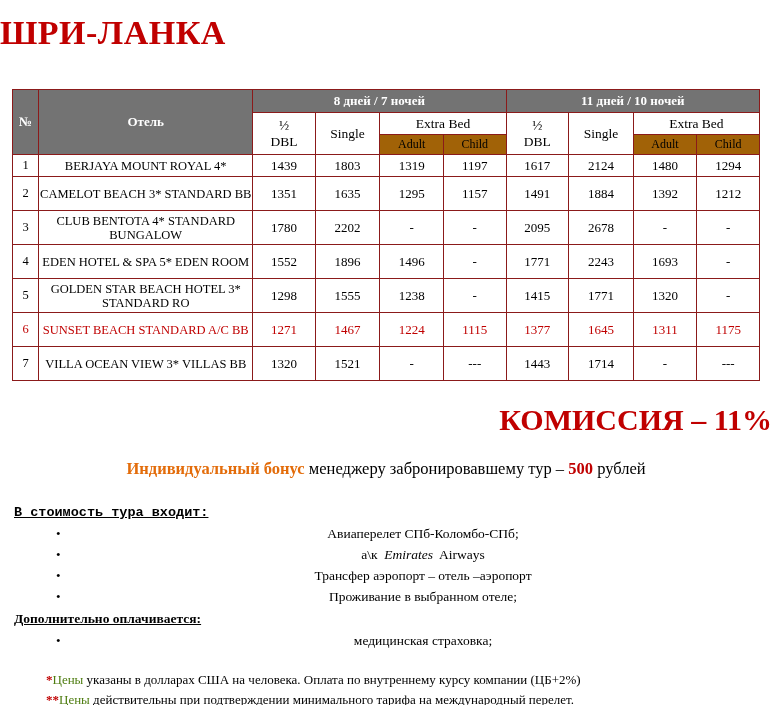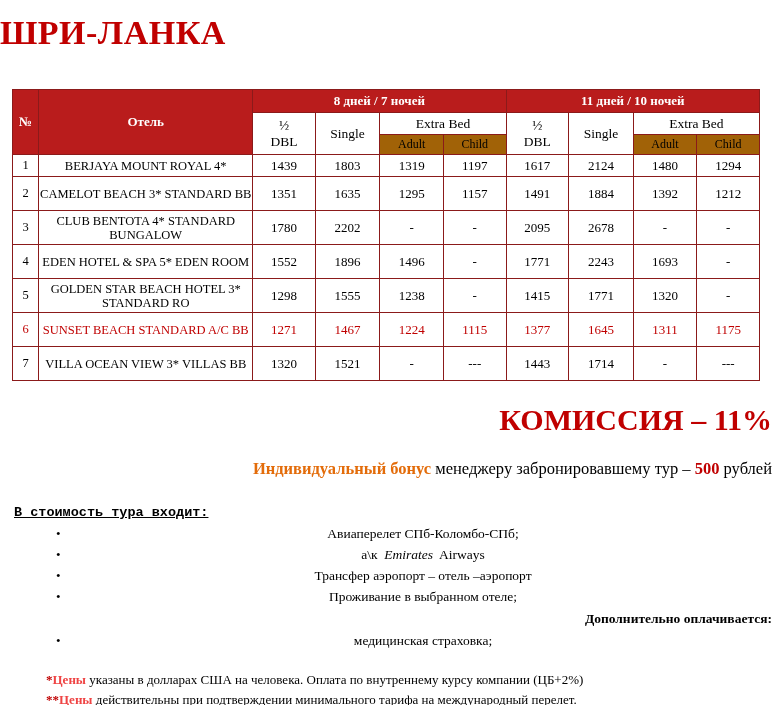--- a/index.html
+++ b/index.html
@@ -41,21 +41,21 @@
     table-layout: fixed;
     font-size: 12.5px;
   }
   table.price th, table.price td {
     border: 1px solid #8b1a1a;
     padding: 0;
     text-align: center;
     vertical-align: middle;
   }
   thead th {
-    background: #b91c1c;
+    background: #737373;
     color: #ffffff;
     font-weight: bold;
     font-size: 13px;
     height: 22px;
   }
   thead th.sub {
     background: #ffffff;
     color: #000000;
     font-weight: normal;
     font-size: 13.5px;
@@ -92,21 +92,21 @@
   .commission {
     text-align: right;
     color: #c00000;
     font-weight: bold;
     font-size: 30px;
     margin-top: 22px;
     font-family: "Liberation Serif", serif;
   }
   
   .bonus-line {
-    text-align: right;
+    text-align: center;
     font-size: 16.5px;
     margin-top: 22px;
   }
   .bonus-strong {
     color: #e36c0a;
     font-weight: bold;
   }
   .bonus-amount {
     color: #c00000;
     font-weight: bold;
@@ -136,37 +136,37 @@
   ul.bullets li::before {
     content: "\2022";
     position: absolute;
     left: -18px;
     top: 0;
     font-size: 13px;
   }
   .ital { font-style: italic; }
   .extra-head {
     font-weight: bold;
+    text-decoration: underline;
     font-size: 13.5px;
     margin-top: 3px;
-    text-align: right;
   }
   
   .notes {
     margin: 18px 0 0 46px;
     font-size: 13px;
     line-height: 1.5;
   }
   .notes .star {
     color: #c00000;
     font-weight: bold;
   }
   .notes .lead {
-    color: #ef4444;
-    font-weight: bold;
+    color: #4d7c0f;
+    font-weight: normal;
   }
 </style>
 </head>
 <body>
 
 <div class="page">
 
   <h1 class="main-title">ШРИ-ЛАНКА</h1>
 
   <div class="table-wrap">

